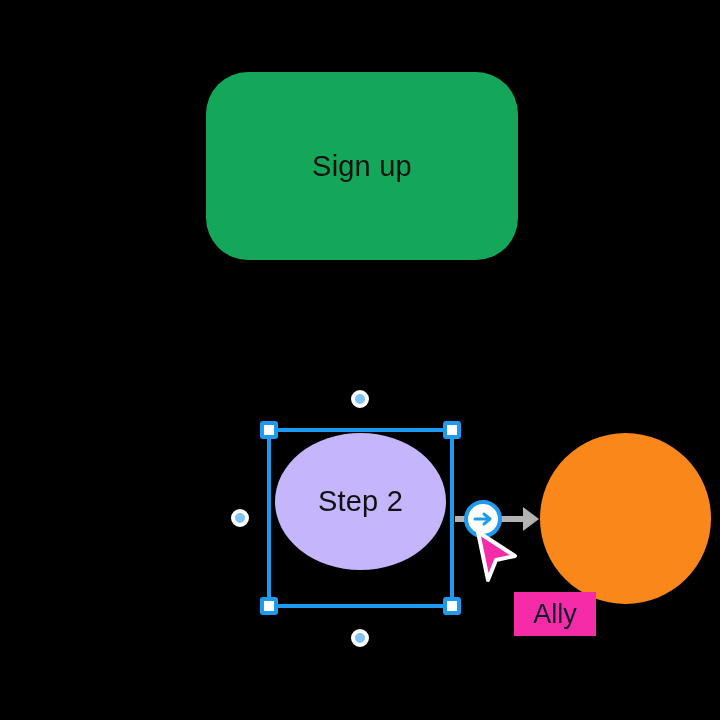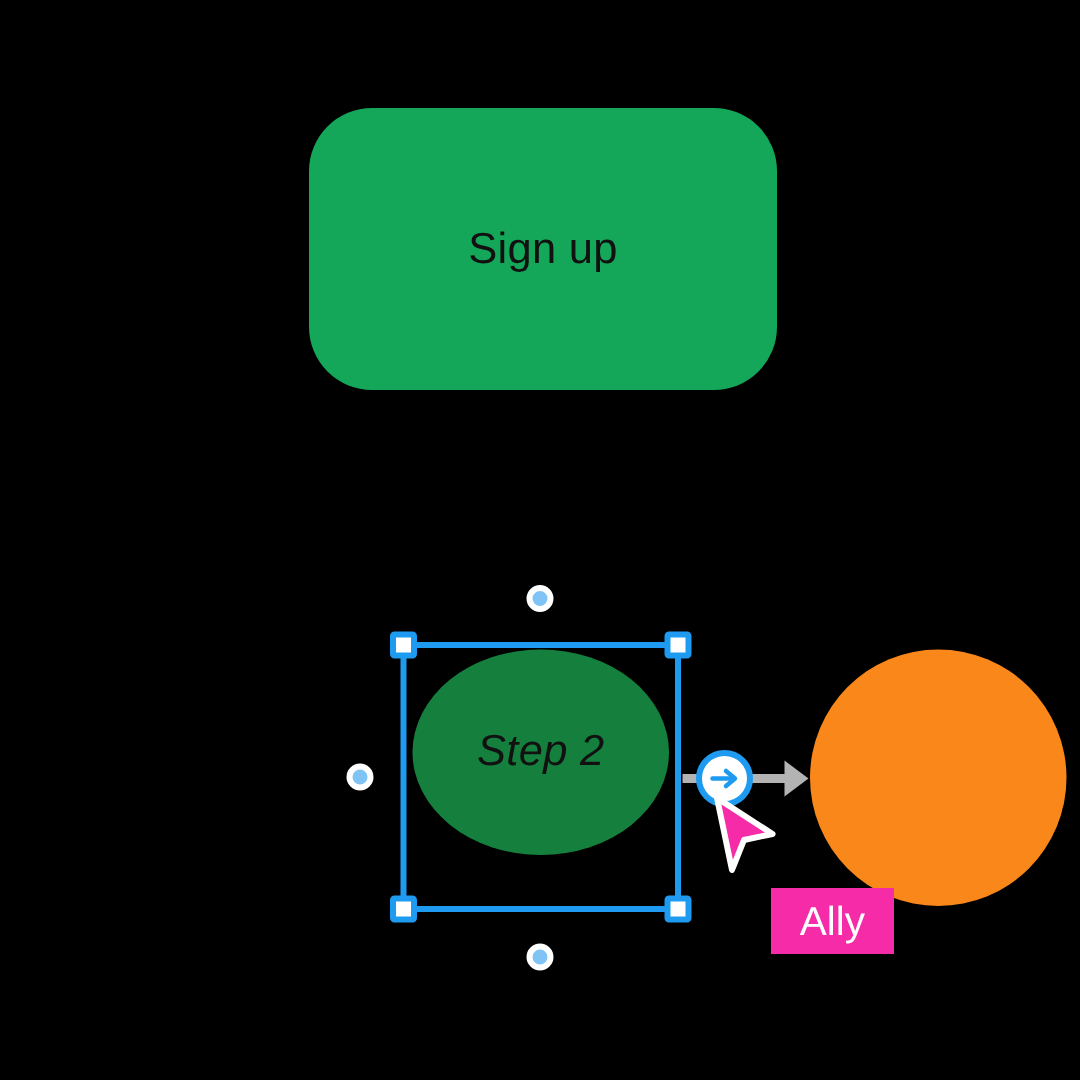--- a/index.html
+++ b/index.html
@@ -63,22 +63,21 @@
     height: 171px;
     background: #D49BFA;
   }
 
   
   #step2-node {
     left: 275px;
     top: 433px;
     width: 171px;
     height: 137px;
-    background: #15803d;
-    font-style: italic;
+    background: #c4b5fd;
   }
 
   
   #step3-node {
     left: 540px;
     top: 433px;
     width: 171px;
     height: 171px;
     background: #FA8719;
   }
@@ -186,21 +185,21 @@
     left: 514px;
     top: 592px;
     width: 82px;
     height: 44px;
     background: #F62BA8;
     display: flex;
     align-items: center;
     justify-content: center;
   }
   #ally-label .ally-text {
-    color: #ffffff;
+    color: #0f172a;
     font-size: 27px;
     font-family: "Liberation Sans", sans-serif;
     line-height: 1;
     white-space: nowrap;
     user-select: none;
   }
 </style>
 </head>
 <body>
 

